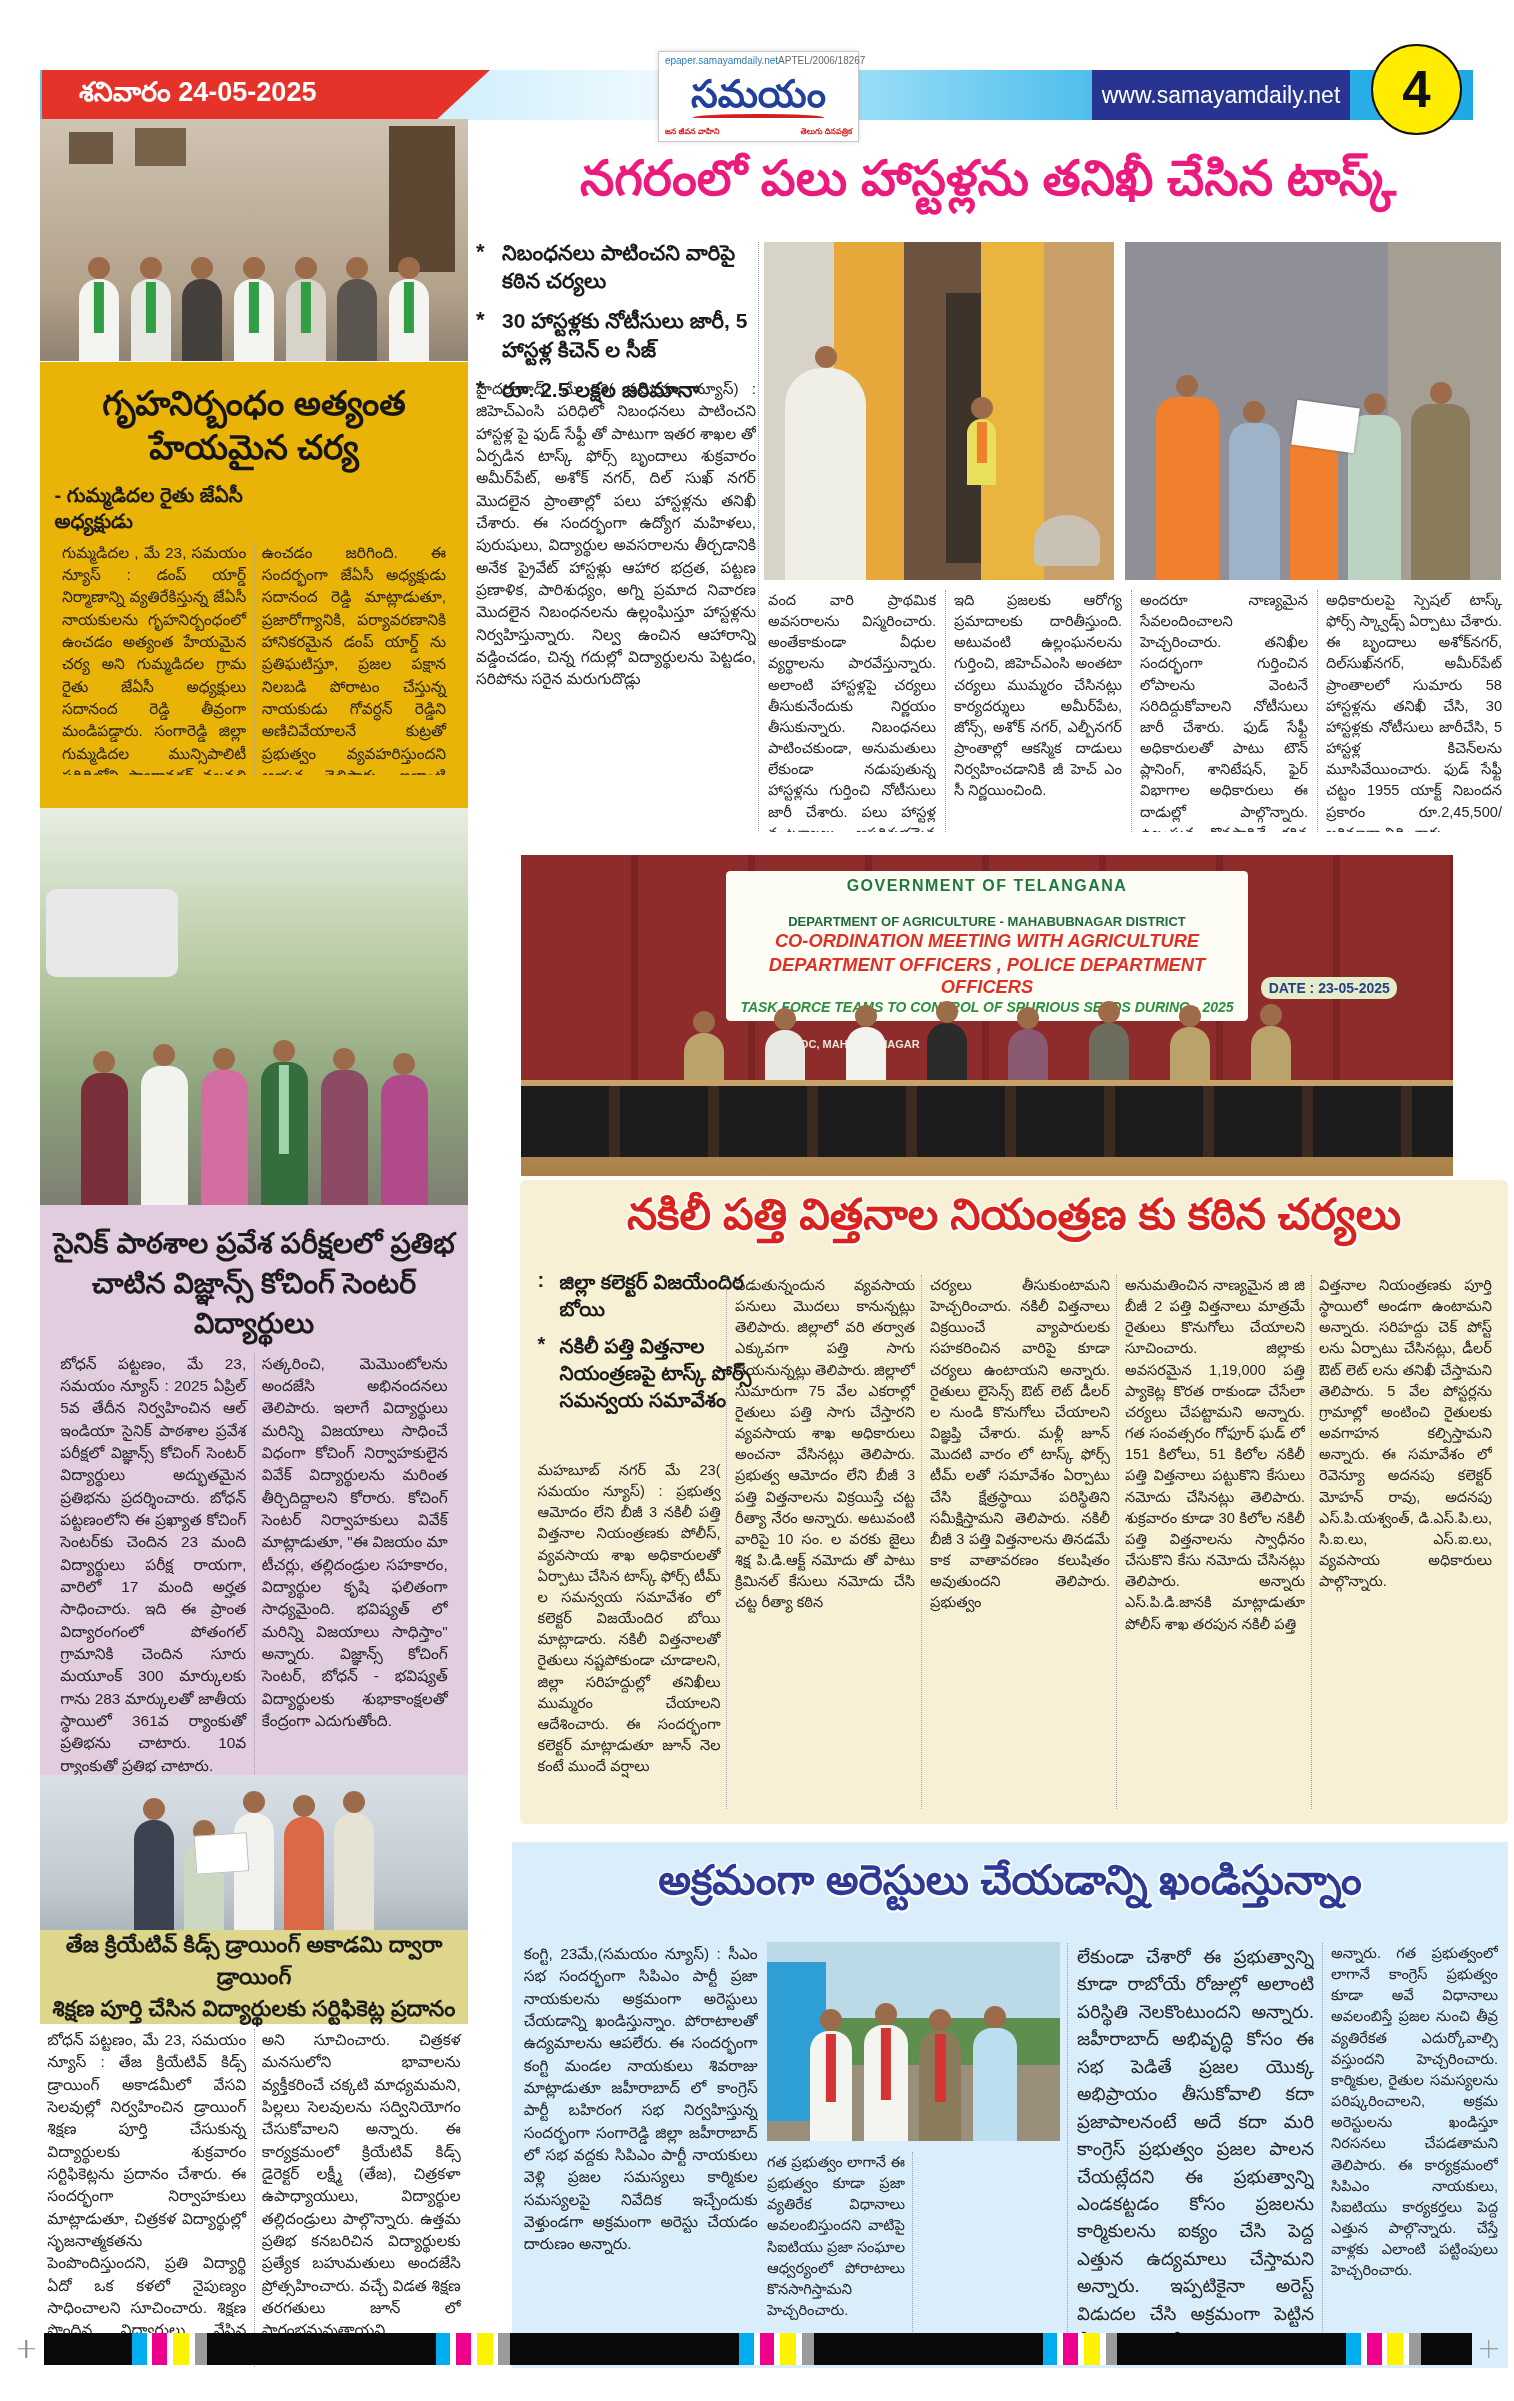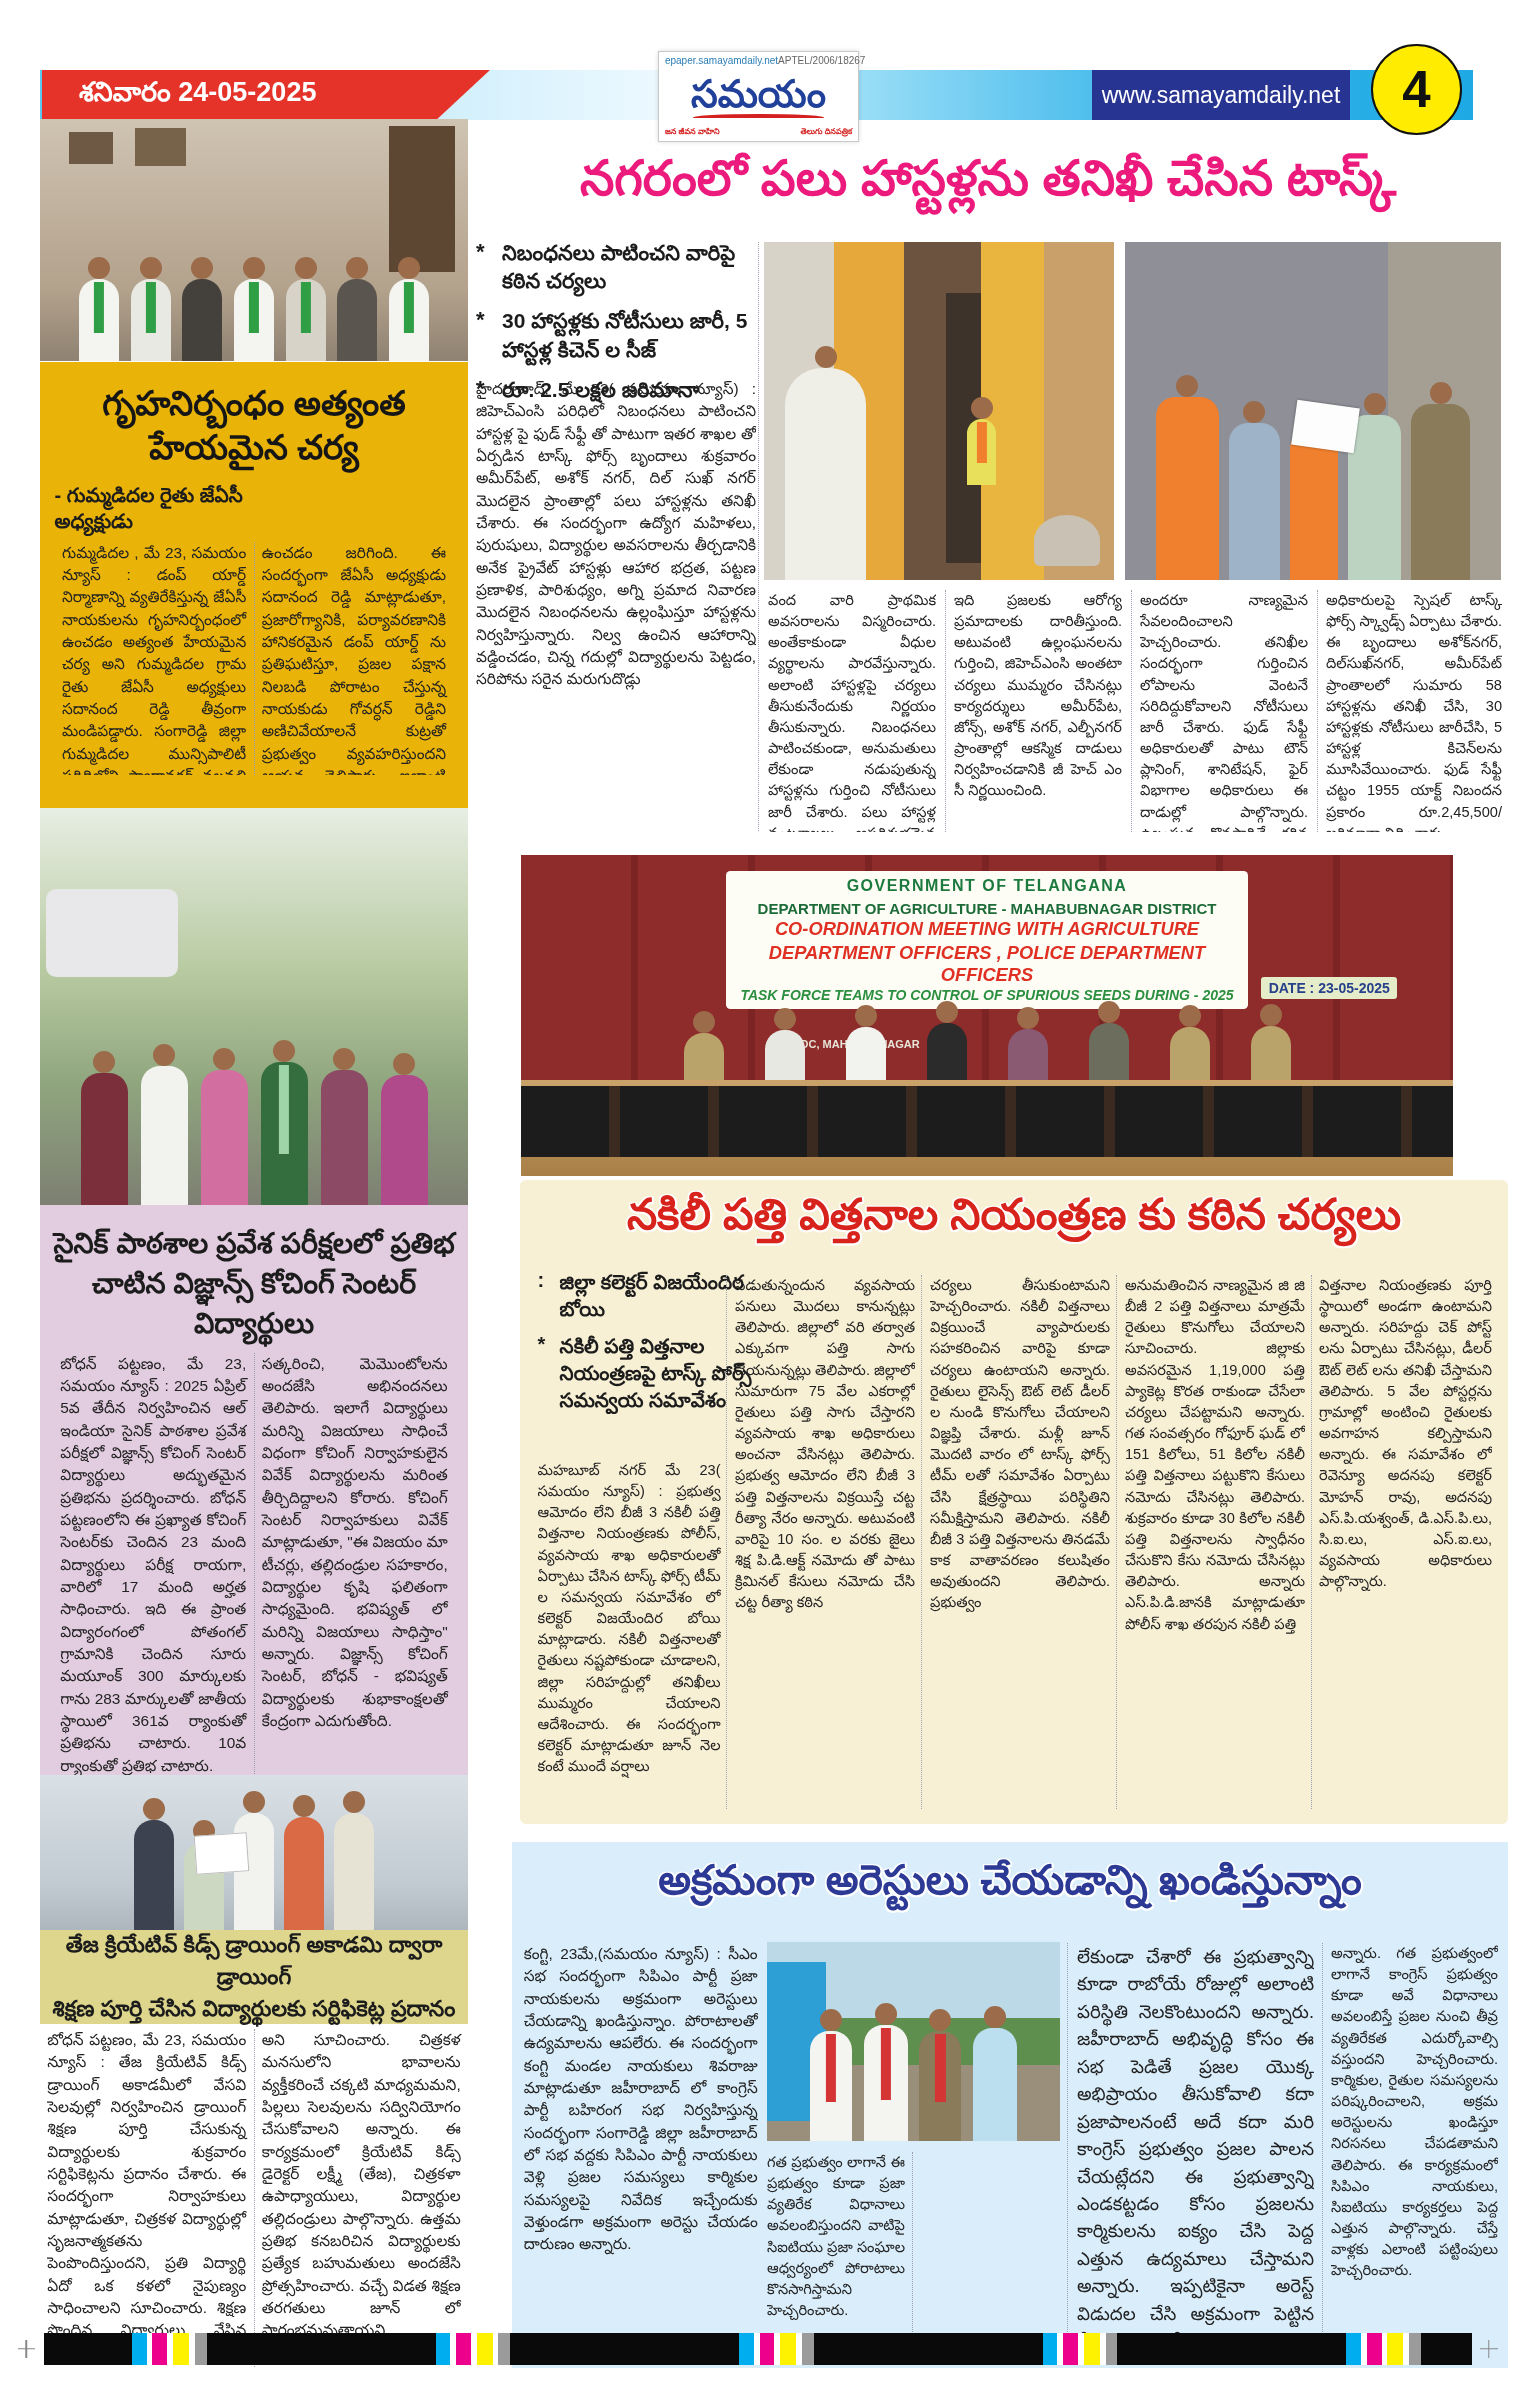--- a/index.html
+++ b/index.html
@@ -64,25 +64,25 @@
   .point .ptxt{font-size:20px;font-weight:bold;line-height:1.35;}
   
   .arrests{left:512px;top:1842px;width:996px;height:526px;background:#d9edfa;}
   .arrests-headline{position:absolute;left:0;top:14.6px;width:100%;text-align:center;font-size:41px;font-weight:bold;color:#2c3a96;}
   
   .meeting{left:521px;top:855px;width:932px;height:321px;background:
     repeating-linear-gradient(90deg,#8e2c2c 0 110px,#7c2424 110px 117px);}
   .banner{position:absolute;left:22%;top:5%;width:56%;background:#fdfdf6;border-radius:4.4px;
     padding:5.9px 8.8px;box-sizing:border-box;text-align:center;}
   .banner .b1{color:#1d7a3e;font-weight:bold;font-size:16px;letter-spacing:1.5px;}
-  .banner .b2{color:#1d6b38;font-size:15px;font-weight:bold;margin-top:5px;}
+  .banner .b2{color:#1d6b38;font-size:13px;font-weight:bold;margin-top:19px;}
   .banner .b3,.banner .b4{color:#e03023;font-size:18.3px;font-weight:bold;font-style:italic;margin-top:1.5px;}
   .banner .b5{color:#2b8f3f;font-size:14px;font-weight:bold;font-style:italic;margin-top:1.5px;}
   .date-chip{position:absolute;right:6%;top:38%;background:#e4ecc9;color:#27408b;font-weight:bold;
-    font-size:14px;padding:2.9px 7.3px;border-radius:3px;}
+    font-size:14px;padding:2.9px 7.3px;border-radius:10px;}
   .dais{position:absolute;left:0;bottom:0;width:100%;height:30%;
     background:linear-gradient(#caa36b,#a87f46);}
   .dais-panels{position:absolute;left:0;bottom:6%;width:100%;height:22%;
     background:repeating-linear-gradient(90deg,#1c1c1c 0 88px,#3a2a20 88px 99px);}
   
   .regbar{left:44px;top:2333px;width:1428px;height:32px;display:flex;align-items:stretch;}
   .regbar div{height:100%;}
   .rb-k{background:#0a0a0a;flex:1 1 auto;}
   .rb-c{background:#00aeef;width:14.6px;}
   .rb-m{background:#ec008c;width:14.6px;}

